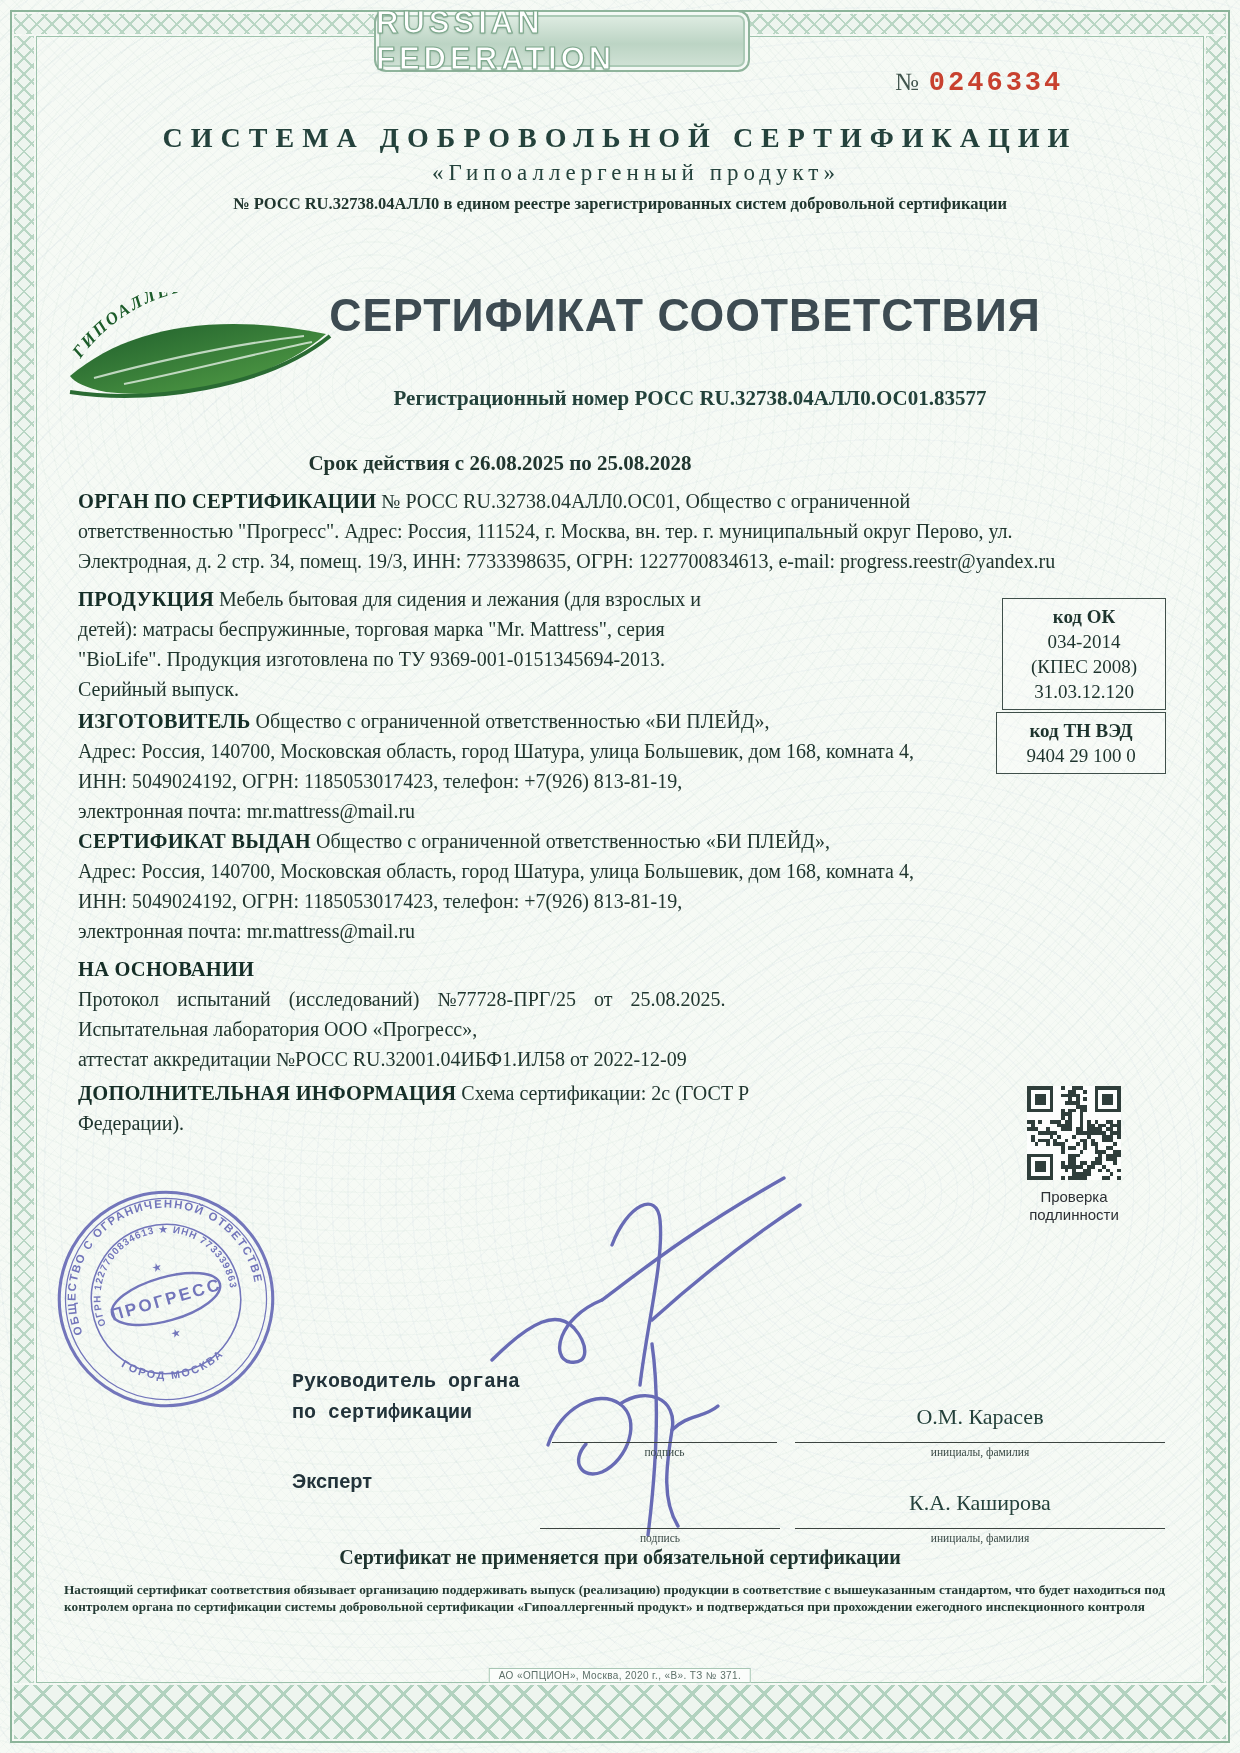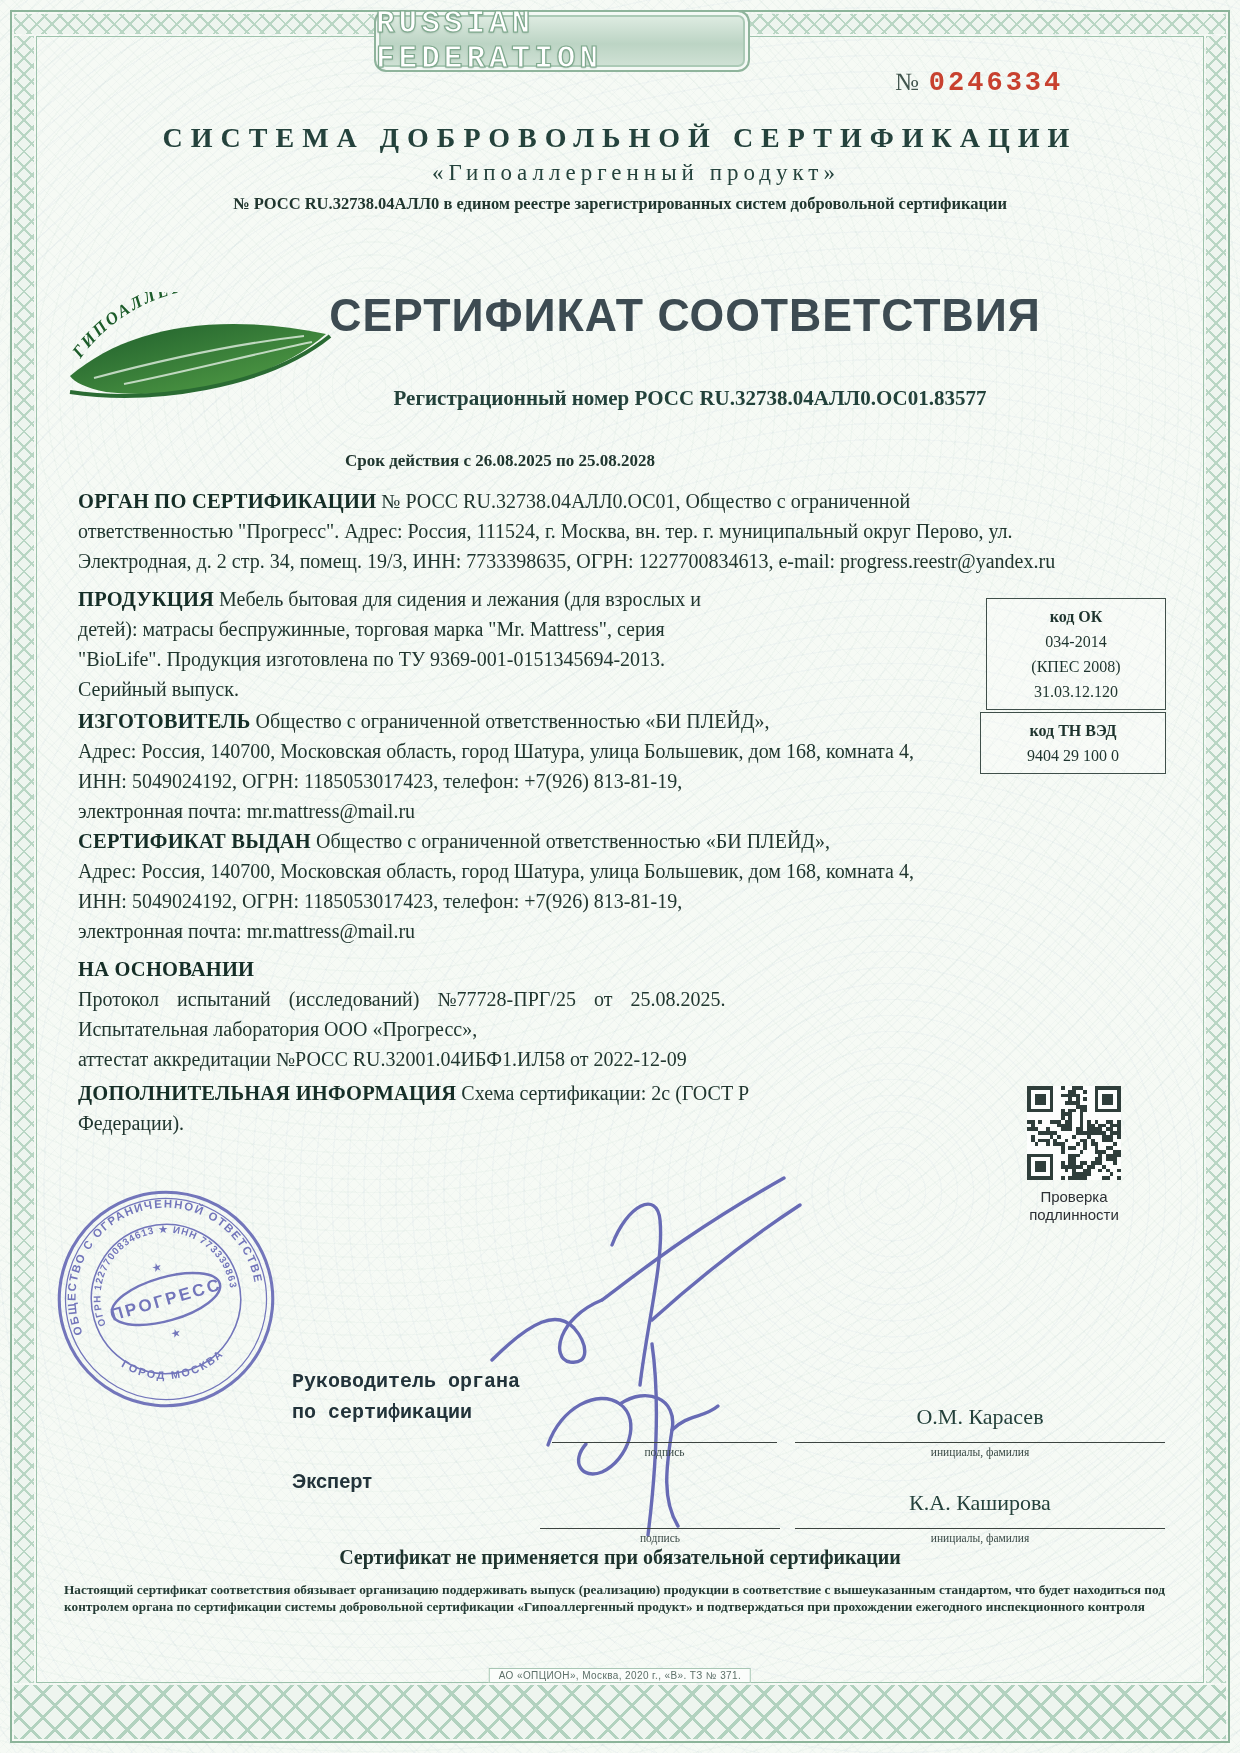--- a/index.html
+++ b/index.html
@@ -24,46 +24,46 @@
       repeating-linear-gradient(45deg, #b2d2bf 0 3px, transparent 3px 17px),
       repeating-linear-gradient(-45deg, #b2d2bf 0 3px, transparent 3px 17px);}
   .band-left{top:36px;bottom:70px;left:14px;width:20px;}
   .band-right{top:36px;bottom:70px;right:14px;width:20px;}
   .frame-inner{position:absolute;top:36px;left:36px;right:36px;bottom:70px;border:1.5px solid #9cc2ab;pointer-events:none;}
   
   .banner{position:absolute;top:10px;left:374px;width:372px;height:58px;border:2px solid #8fb49c;border-radius:12px;
     background:linear-gradient(180deg,#e3efe6,#bcd4c4 55%,#d3e4d8);
     box-shadow:inset 0 0 0 3px #f4f9f5, inset 0 0 0 5px #abcab6;
     display:flex;align-items:center;justify-content:center;}
-  .banner span{font-family:Liberation Mono, monospace;font-weight:800;font-size:31px;letter-spacing:4px;
+  .banner span{font-family:Liberation Sans, sans-serif;font-weight:800;font-size:31px;letter-spacing:4px;
     color:#ffffff;-webkit-text-stroke:1.2px #7fa98e;text-shadow:0 1px 2px rgba(90,130,105,.55);}
   .doc-number{position:absolute;top:68px;left:895px;font-size:25px;color:#41554e;white-space:nowrap;}
   .doc-number .num{font-family:"Liberation Mono",monospace;font-weight:700;font-size:27px;letter-spacing:3px;color:#c8412f;margin-left:10px;}
   .sys-title{position:absolute;top:122px;left:0;width:100%;text-align:center;font-size:28px;font-weight:600;letter-spacing:8px;color:#24423c;}
   .sys-subtitle{position:absolute;top:160px;left:0;width:100%;text-align:center;font-size:23px;font-weight:400;letter-spacing:5px;color:#24423c;margin-left:16px;}
   .registry-line{position:absolute;top:194px;left:0;width:100%;text-align:center;font-size:16.5px;font-weight:700;color:#20362f;}
   
   .leaf{position:absolute;top:292px;left:64px;width:274px;height:120px;}
   .main-title{position:absolute;top:288px;left:300px;width:770px;text-align:center;
     font-family:"Liberation Sans",sans-serif;font-weight:800;font-size:46px;letter-spacing:1px;color:#3d4b52;transform:scaleX(.97);}
   .reg-line{position:absolute;top:386px;left:260px;width:860px;text-align:center;font-size:21px;font-weight:700;color:#22413a;}
-  .validity{position:absolute;top:451px;left:60px;width:880px;text-align:center;font-size:17px;font-weight:700;color:#20362f;}
+  .validity{position:absolute;top:451px;left:60px;width:880px;text-align:center;font-size:21px;font-weight:700;color:#20362f;}
   
   .body-text{position:absolute;top:486px;left:78px;width:1090px;font-size:20px;line-height:30px;}
   .body-text p{margin:0;}
   .h{font-weight:700;font-size:20.5px;color:#152e27;letter-spacing:.2px;}
   .p-production{margin-top:8px !important;max-width:830px;}
   .p-conformity{margin-top:0 !important;max-width:900px;}
   .p-manufacturer{margin-top:2px !important;}
   .p-issued{margin-top:0 !important;}
   .p-basis{margin-top:8px !important;max-width:830px;}
   .p-basis .l0{word-spacing:13px;}
   .p-additional{margin-top:4px !important;max-width:860px;}
   
-  .code-box{position:absolute;right:74px;border:1.5px solid #3f4f4a;text-align:center;font-size:16px;line-height:25px;color:#1d332d;padding:5px 10px;background:rgba(255,255,255,.25);}
+  .code-box{position:absolute;right:74px;border:1.5px solid #3f4f4a;text-align:center;font-size:19px;line-height:25px;color:#1d332d;padding:5px 2px;background:rgba(255,255,255,.25);}
   .code-box .t{font-weight:700;}
   .box-ok{top:598px;width:158px;}
   .box-tnved{top:712px;width:164px;}
   
   .qr-wrap{position:absolute;top:1086px;left:1014px;width:120px;text-align:center;}
   .qr-wrap svg{width:94px;height:94px;background:#fdfefd;shape-rendering:crispEdges;}
   .qr-caption{margin-top:4px;font-family:"Liberation Sans",sans-serif;font-size:15px;font-weight:500;color:#2b2f33;line-height:18px;white-space:pre-line;}
   
   .role-head{position:absolute;top:1366px;left:292px;font-family:Liberation Mono, monospace;font-weight:700;font-size:20px;color:#22333a;line-height:31px;white-space:pre-line;}
   .role-expert{position:absolute;top:1470px;left:292px;font-family:"Liberation Sans",sans-serif;font-weight:700;font-size:20px;color:#22333a;}

